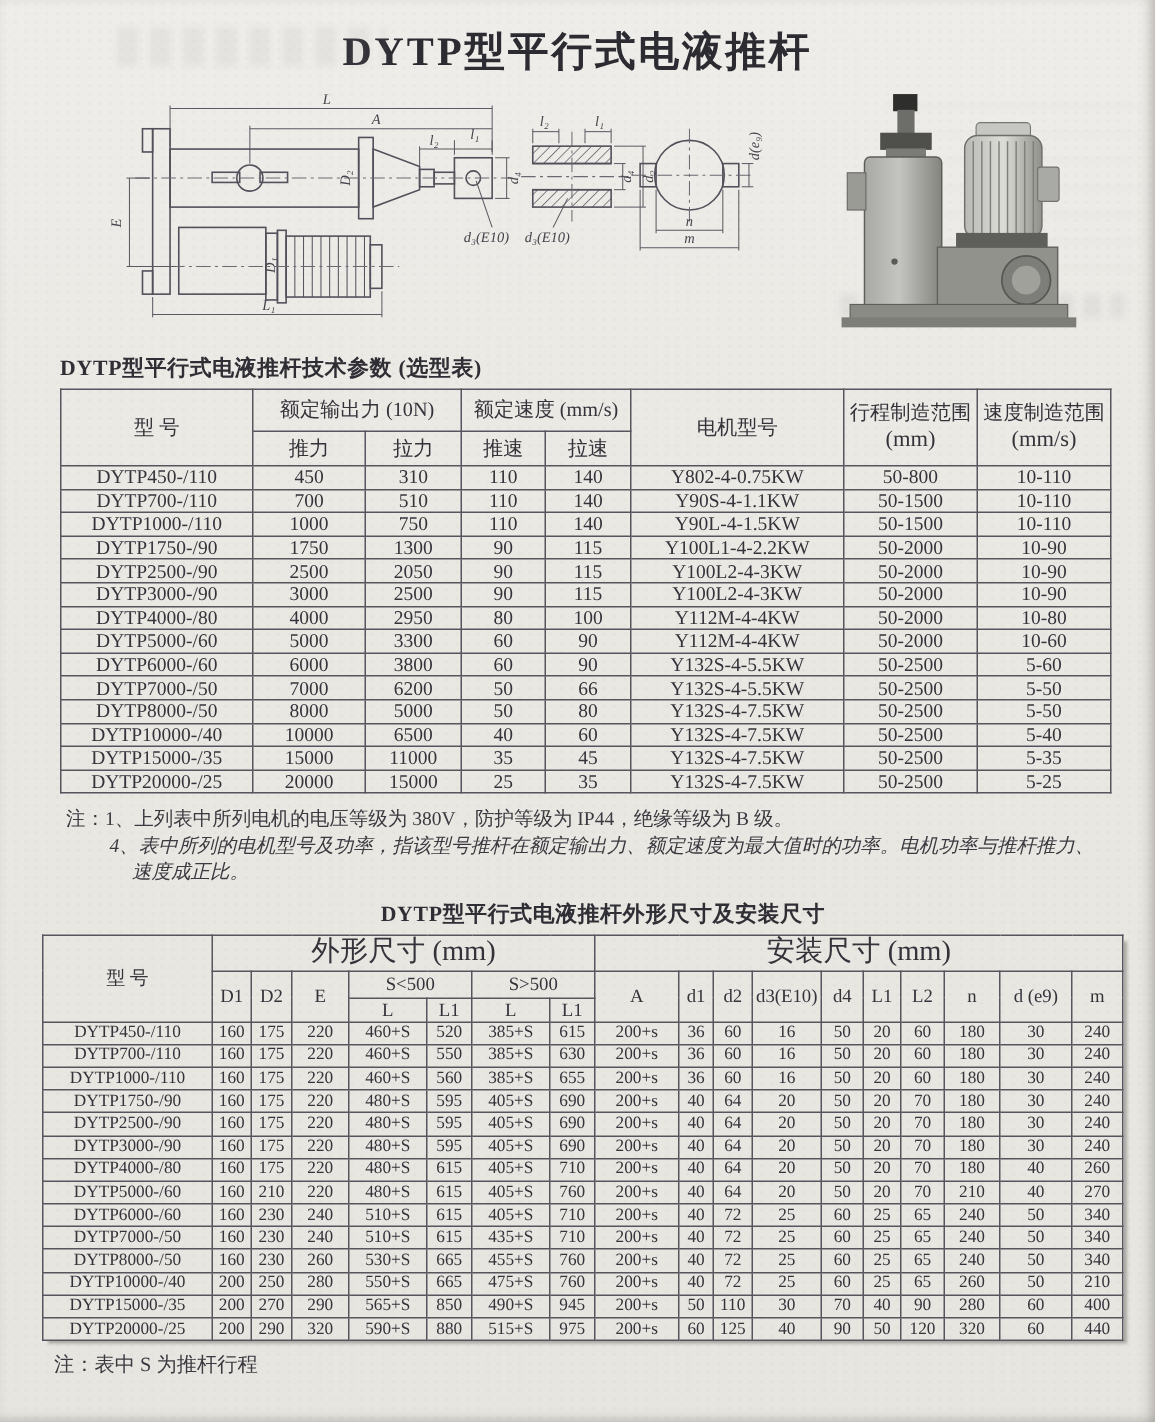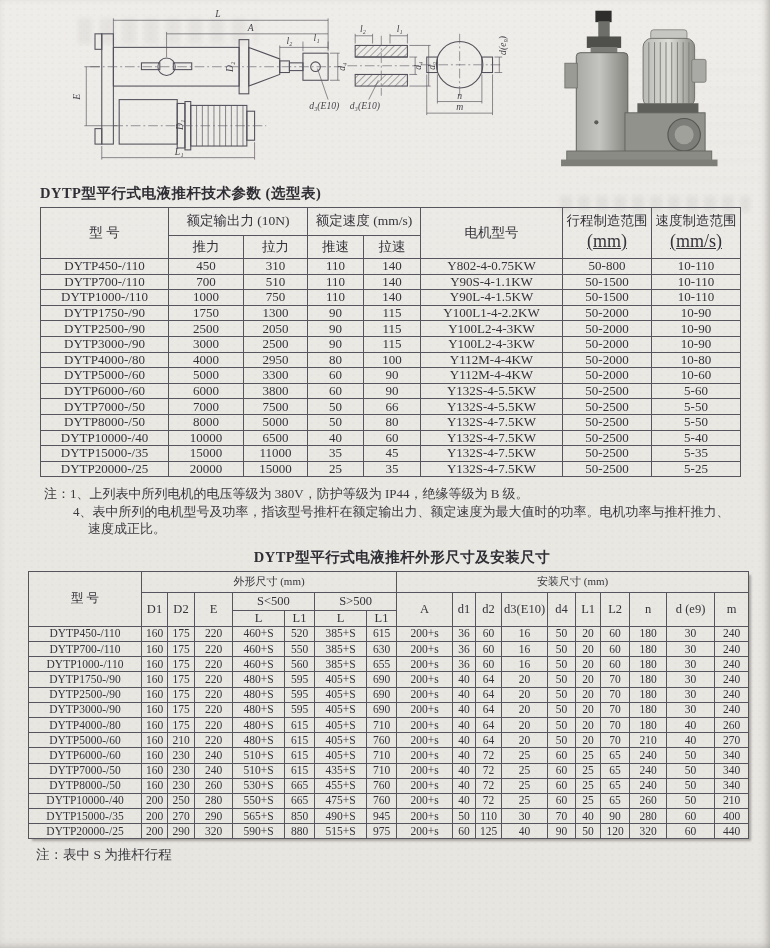--- a/index.html
+++ b/index.html
@@ -45,50 +45,51 @@
   table{border-collapse:collapse;table-layout:fixed;background:transparent;}
   th,td{border:1px solid #56545c;text-align:center;vertical-align:middle;
         padding:0 2px;overflow:hidden;white-space:nowrap;}
   th{font-weight:normal;}
 
   .t1{width:700px;margin:4px 0 0 40px;border:1.5px solid #47454d;font-size:13px;}
   .t1 thead th{font-size:13.5px;line-height:1.25;}
   .t1 thead tr:nth-child(1) th{height:27px;}
   .t1 thead tr:nth-child(2) th{height:22px;}
   .t1 td{height:14.6px;line-height:14px;font-size:13px;}
-  .t1 .unit{display:block;font-size:18px;text-decoration:underline;}
+  .t1 .unit{display:block;font-size:15px;}
 
   .t2{width:720px;margin:4px 0 0 28px;border:1.5px solid #47454d;font-size:12px;
       box-shadow:3px 3px 2px -1px rgba(90,88,84,.45);}
   .t2 thead th{font-size:12.5px;line-height:1.2;}
-  .t2 thead .grp{font-size:11px;height:20px;}
+  .t2 thead .grp{font-size:19px;height:20px;}
   .t2 thead tr:nth-child(2) th{height:17px;}
   .t2 thead tr:nth-child(3) th{height:15px;}
   .t2 td{height:14.2px;line-height:13px;font-size:11.5px;}
 
   .notes{margin:8px 0 0 44px;font-size:13px;line-height:17.5px;width:690px;color:#3a393f;}
   .notes .first{display:flex;}
   .notes .prefix{flex:none;}
   .notes .item{margin-left:29px;}
-  .notes .item.wrap{padding-left:15px;text-indent:-15px;white-space:normal;}
+  .notes .item.wrap{padding-left:15px;text-indent:-15px;white-space:normal;font-style:italic;}
 
   .footnote{margin:7px 0 0 36px;font-size:13.5px;color:#3a393f;}
 
   svg text{font-family:"Liberation Serif","DejaVu Serif",serif;fill:#45444c;}
   .dim{font-size:10px;font-style:italic;}
 </style>
 </head>
 <body>
 
 <div class="page">
   <div class="noise"></div>
   <div class="ghost g1"></div>
   <div class="ghost g2"></div>
   <div class="ghost g3"></div>
 
+  <h1 class="title">DYTP型平行式电液推杆</h1>
 
   <div class="figure-row">
 
     <div class="drawing-wrap">
       <svg width="472" height="168" viewBox="0 0 488 168">
         <defs>
           <pattern id="hatch" width="5" height="5" patternUnits="userSpaceOnUse" patternTransform="rotate(45)">
             <line x1="0" y1="0" x2="0" y2="5" stroke="#5a5860" stroke-width="1"></line>
           </pattern>
         </defs>
@@ -363,21 +364,21 @@
           <td>3800</td>
           <td>60</td>
           <td>90</td>
           <td>Y132S-4-5.5KW</td>
           <td>50-2500</td>
           <td>5-60</td>
         </tr>
         <tr>
           <td>DYTP7000-/50</td>
           <td>7000</td>
-          <td>7500</td>
+          <td>6200</td>
           <td>50</td>
           <td>66</td>
           <td>Y132S-4-5.5KW</td>
           <td>50-2500</td>
           <td>5-50</td>
         </tr>
         <tr>
           <td>DYTP8000-/50</td>
           <td>8000</td>
           <td>5000</td>

